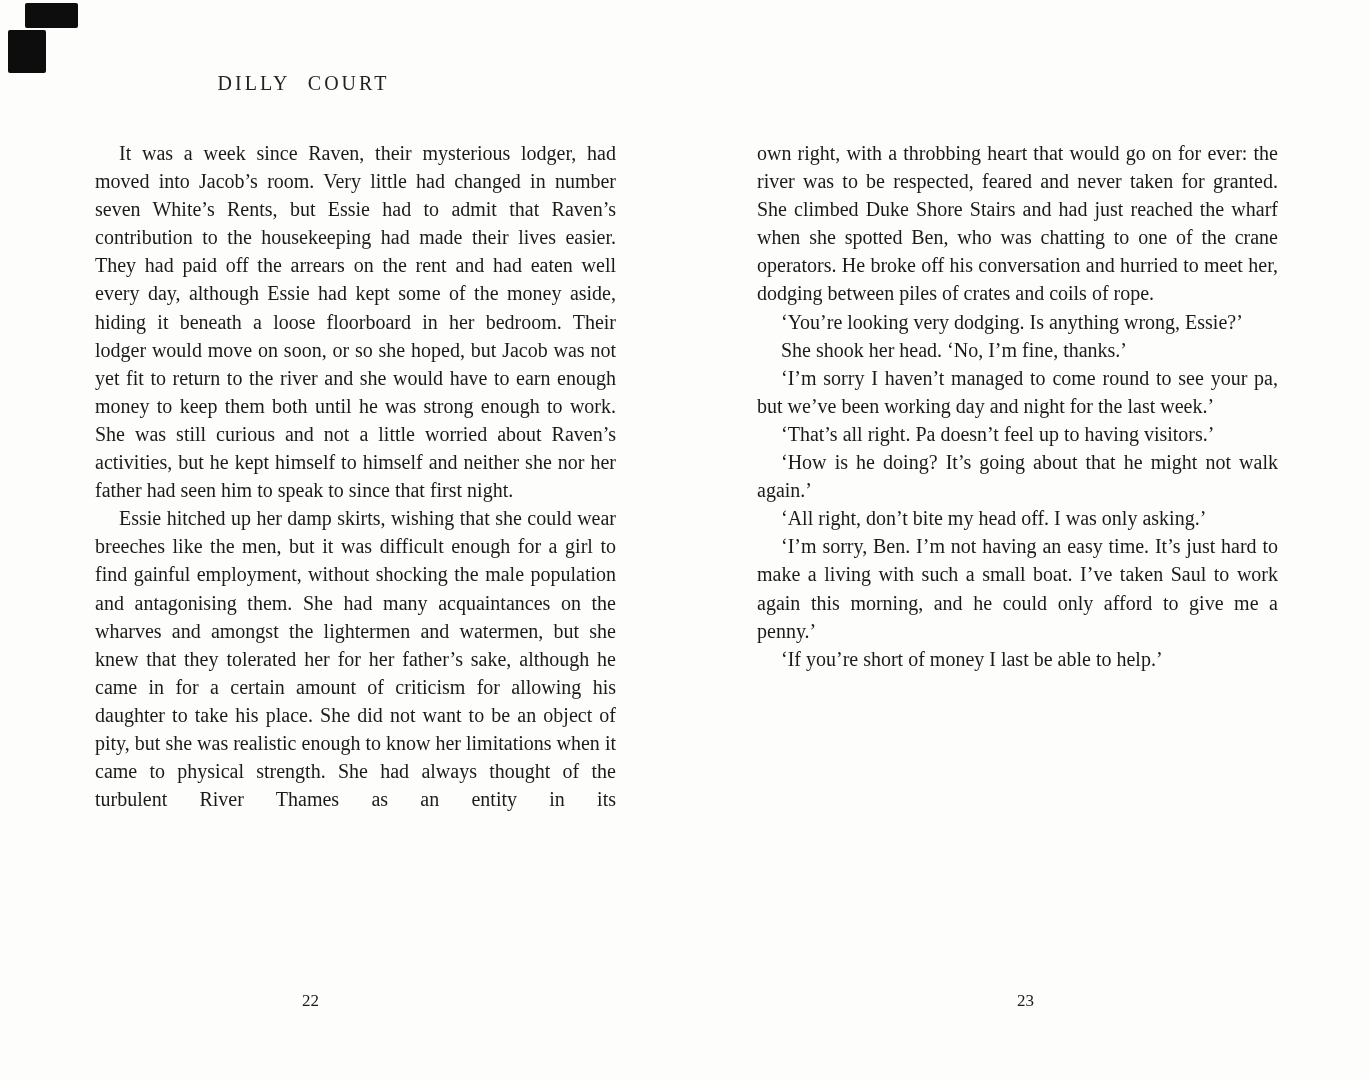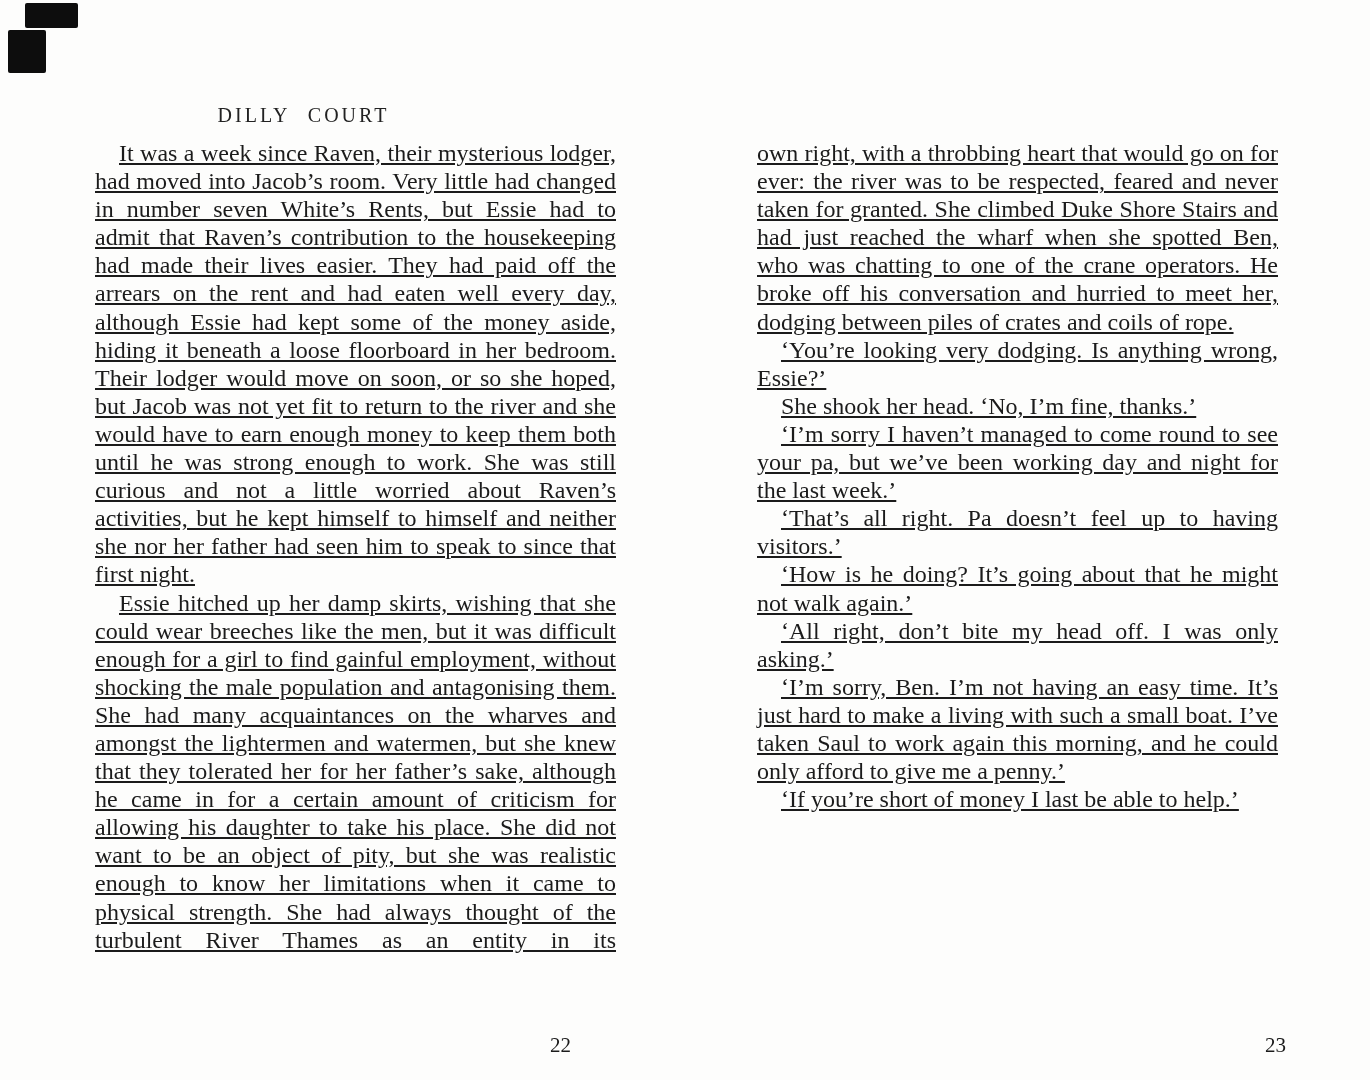--- a/index.html
+++ b/index.html
@@ -26,48 +26,45 @@
 
   .running-header {
     position: absolute;
     top: 72px;
     font-size: 20px;
     letter-spacing: 3px;
     word-spacing: 10px;
     text-align: center;
     white-space: nowrap;
     color: #222;
-    margin-top: 32px;
   }
   #left-page  .running-header { left: 95px; width: 521px; transform: translateX(-52px); }
   #right-page .running-header { left: 72px; width: 521px; transform: translateX(-51px); }
 
   .text-block {
     position: absolute;
     top: 139px;
-    font-size: 24px;
+    font-size: 20px;
     line-height: 28.1px;
     text-align: justify;
     text-justify: inter-word;
     hyphens: none;
-    text-decoration: underline;
   }
   #left-page  .text-block { left: 95px; width: 521px; }
   #right-page .text-block { left: 72px; width: 521px; }
 
   .text-block p { margin: 0; padding: 0; }
   .text-block p.indent    { text-indent: 24px; }
   .text-block p.continues { text-align-last: justify; }
 
   .page-number {
     position: absolute;
     top: 991px;
-    font-size: 21px;
-    text-align: right;
-    margin-top: 42px;
+    font-size: 17px;
+    text-align: center;
   }
   #left-page  .page-number { left: 95px; width: 521px; transform: translateX(-45px); }
   #right-page .page-number { left: 72px; width: 521px; transform: translateX(8px); }
 
   .scan-artifact {
     position: absolute;
     background: #0d0d0d;
     border-radius: 2px;
   }
   #artifact-top   { left: 25px; top: 3px;  width: 53px; height: 25px; }

